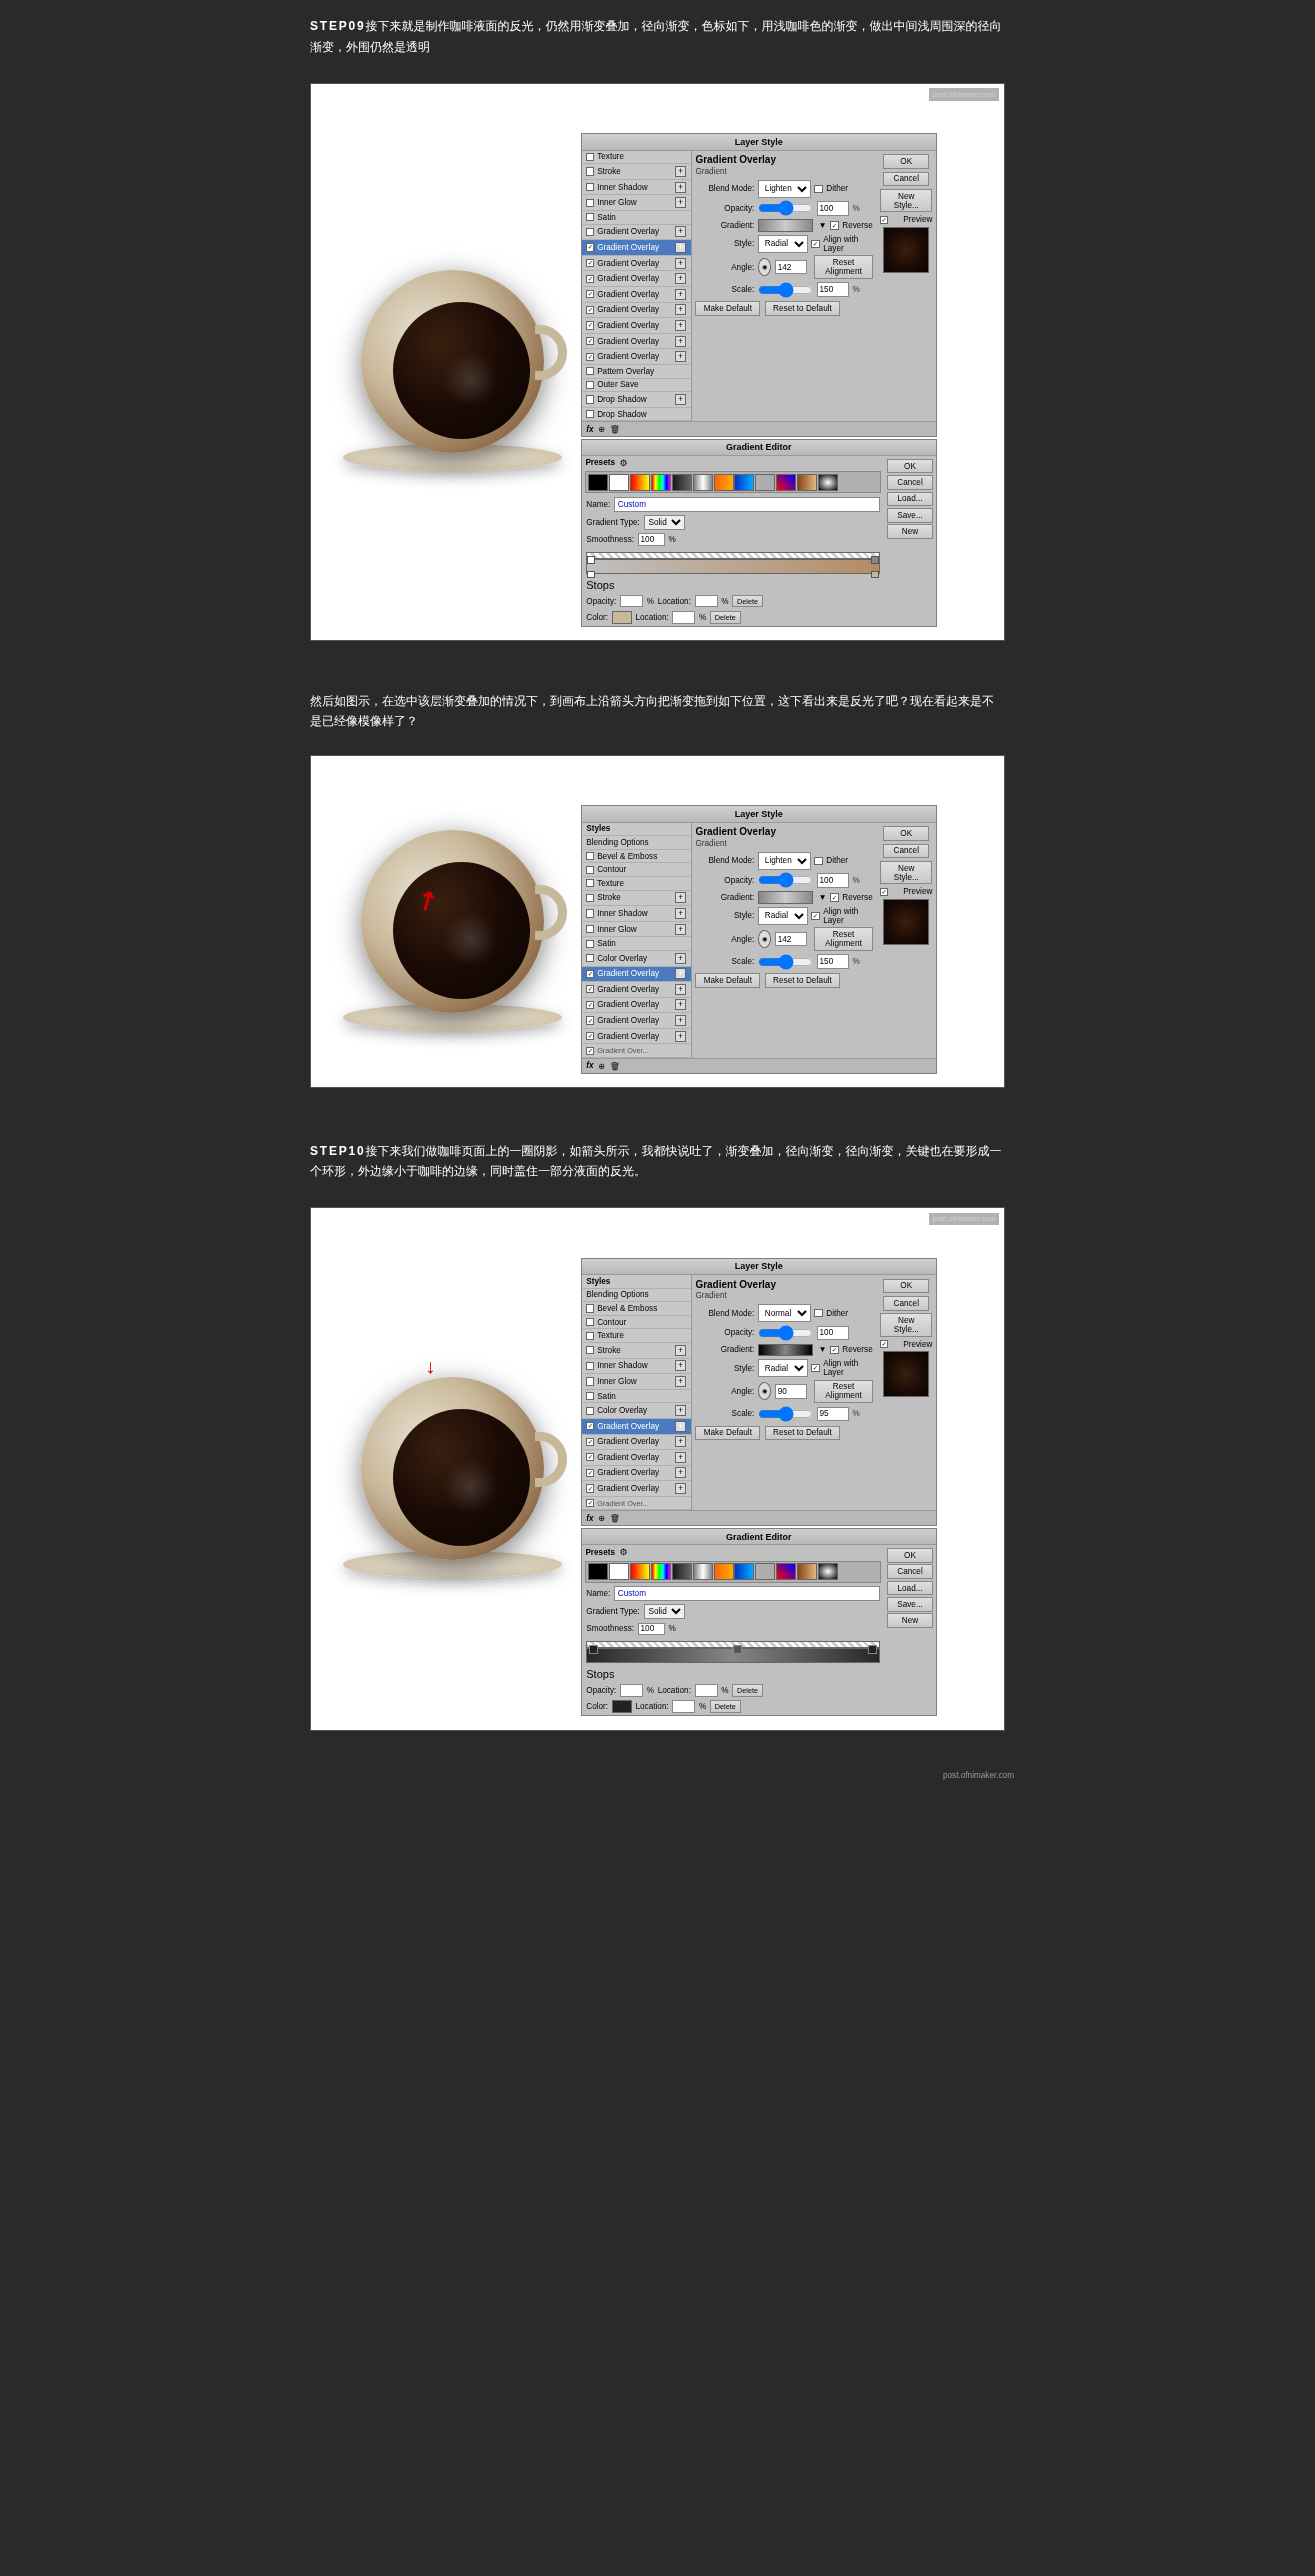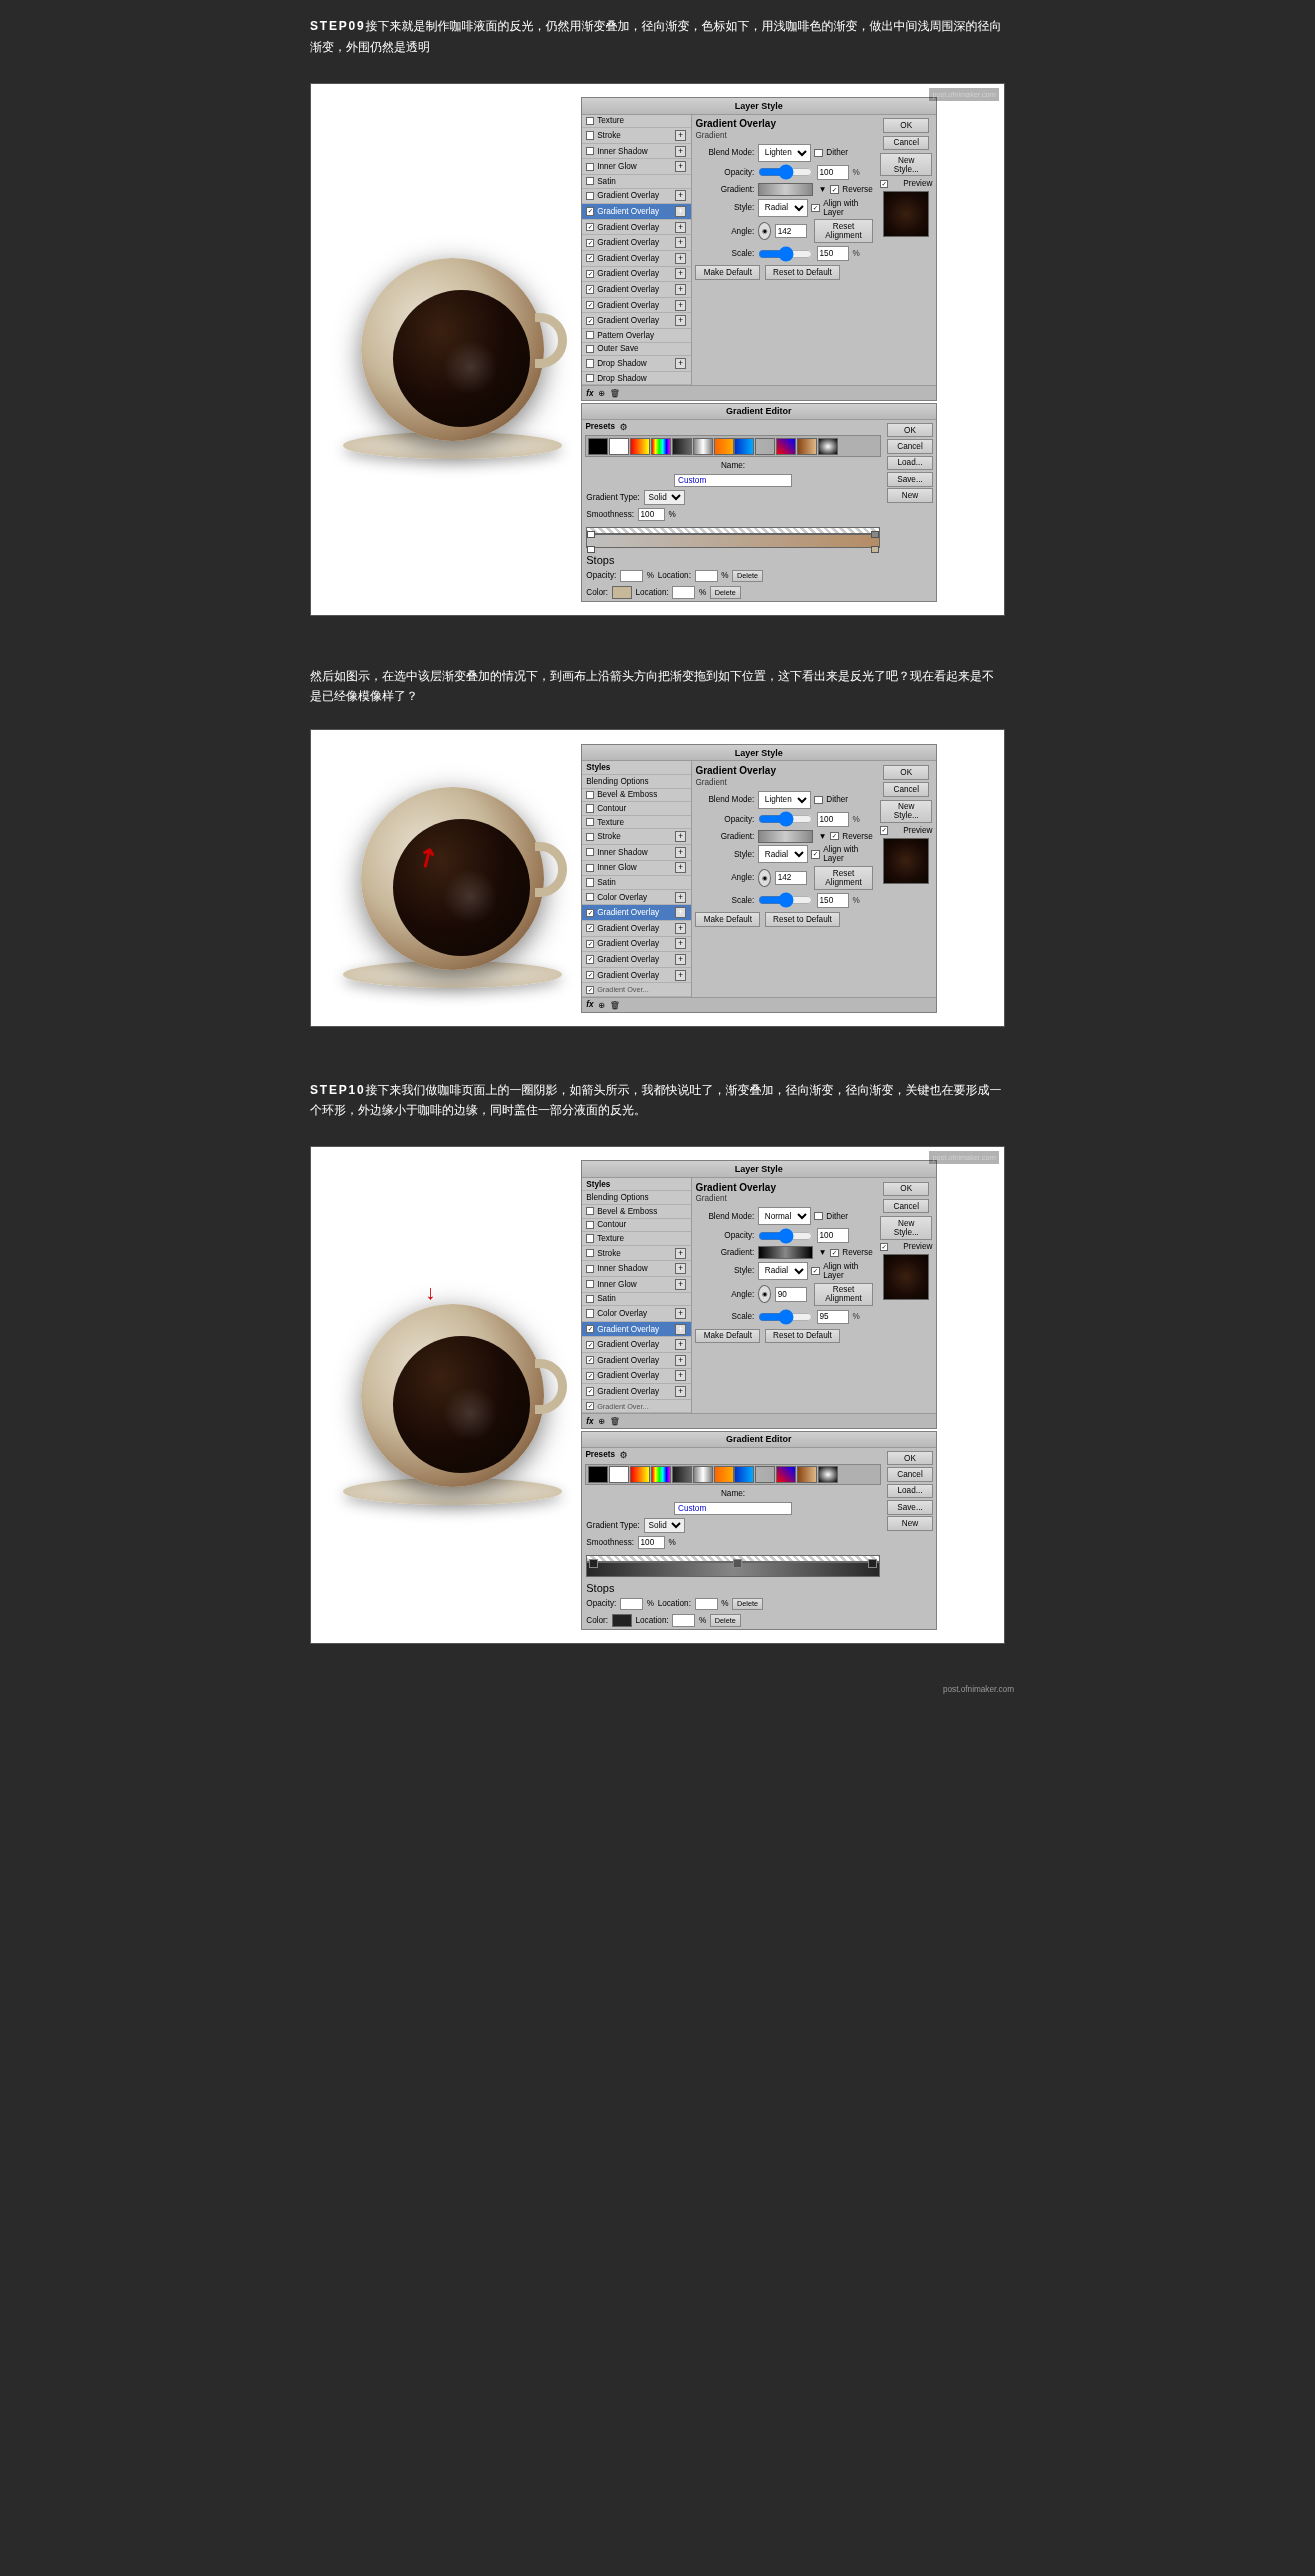--- a/index.html
+++ b/index.html
@@ -111,20 +111,21 @@
       left: -9px;
       box-shadow: 0 4.6px 13.7px rgba(0,0,0,0.3);
     }
 
     
     .ps-panel {
       background: #c0c0c0;
       border: 0.9px solid #808080;
       font-size: 9px;
       position: relative;
+      margin-top: 36px;
     }
 
     .ps-panel-title {
       background: linear-gradient(to bottom, #d0d0d0, #b8b8b8);
       text-align: center;
       padding: 2.7px;
       font-size: 9px;
       font-weight: bold;
       border-bottom: 0.9px solid #999;
     }
@@ -247,21 +248,20 @@
       text-align: center;
       min-width: 46px;
     }
 
     .name-field-row {
       display: flex;
       align-items: center;
       gap: 3.7px;
       padding: 1.8px 4.6px;
       font-size: 8.2px;
-      flex-direction: column;
     }
 
     .name-input {
       flex: 1;
       border: 0.9px solid #888;
       background: #fff;
       font-size: 8.2px;
       padding: 0.9px 2.7px;
       height: 14.6px;
       color: #0000cc;

